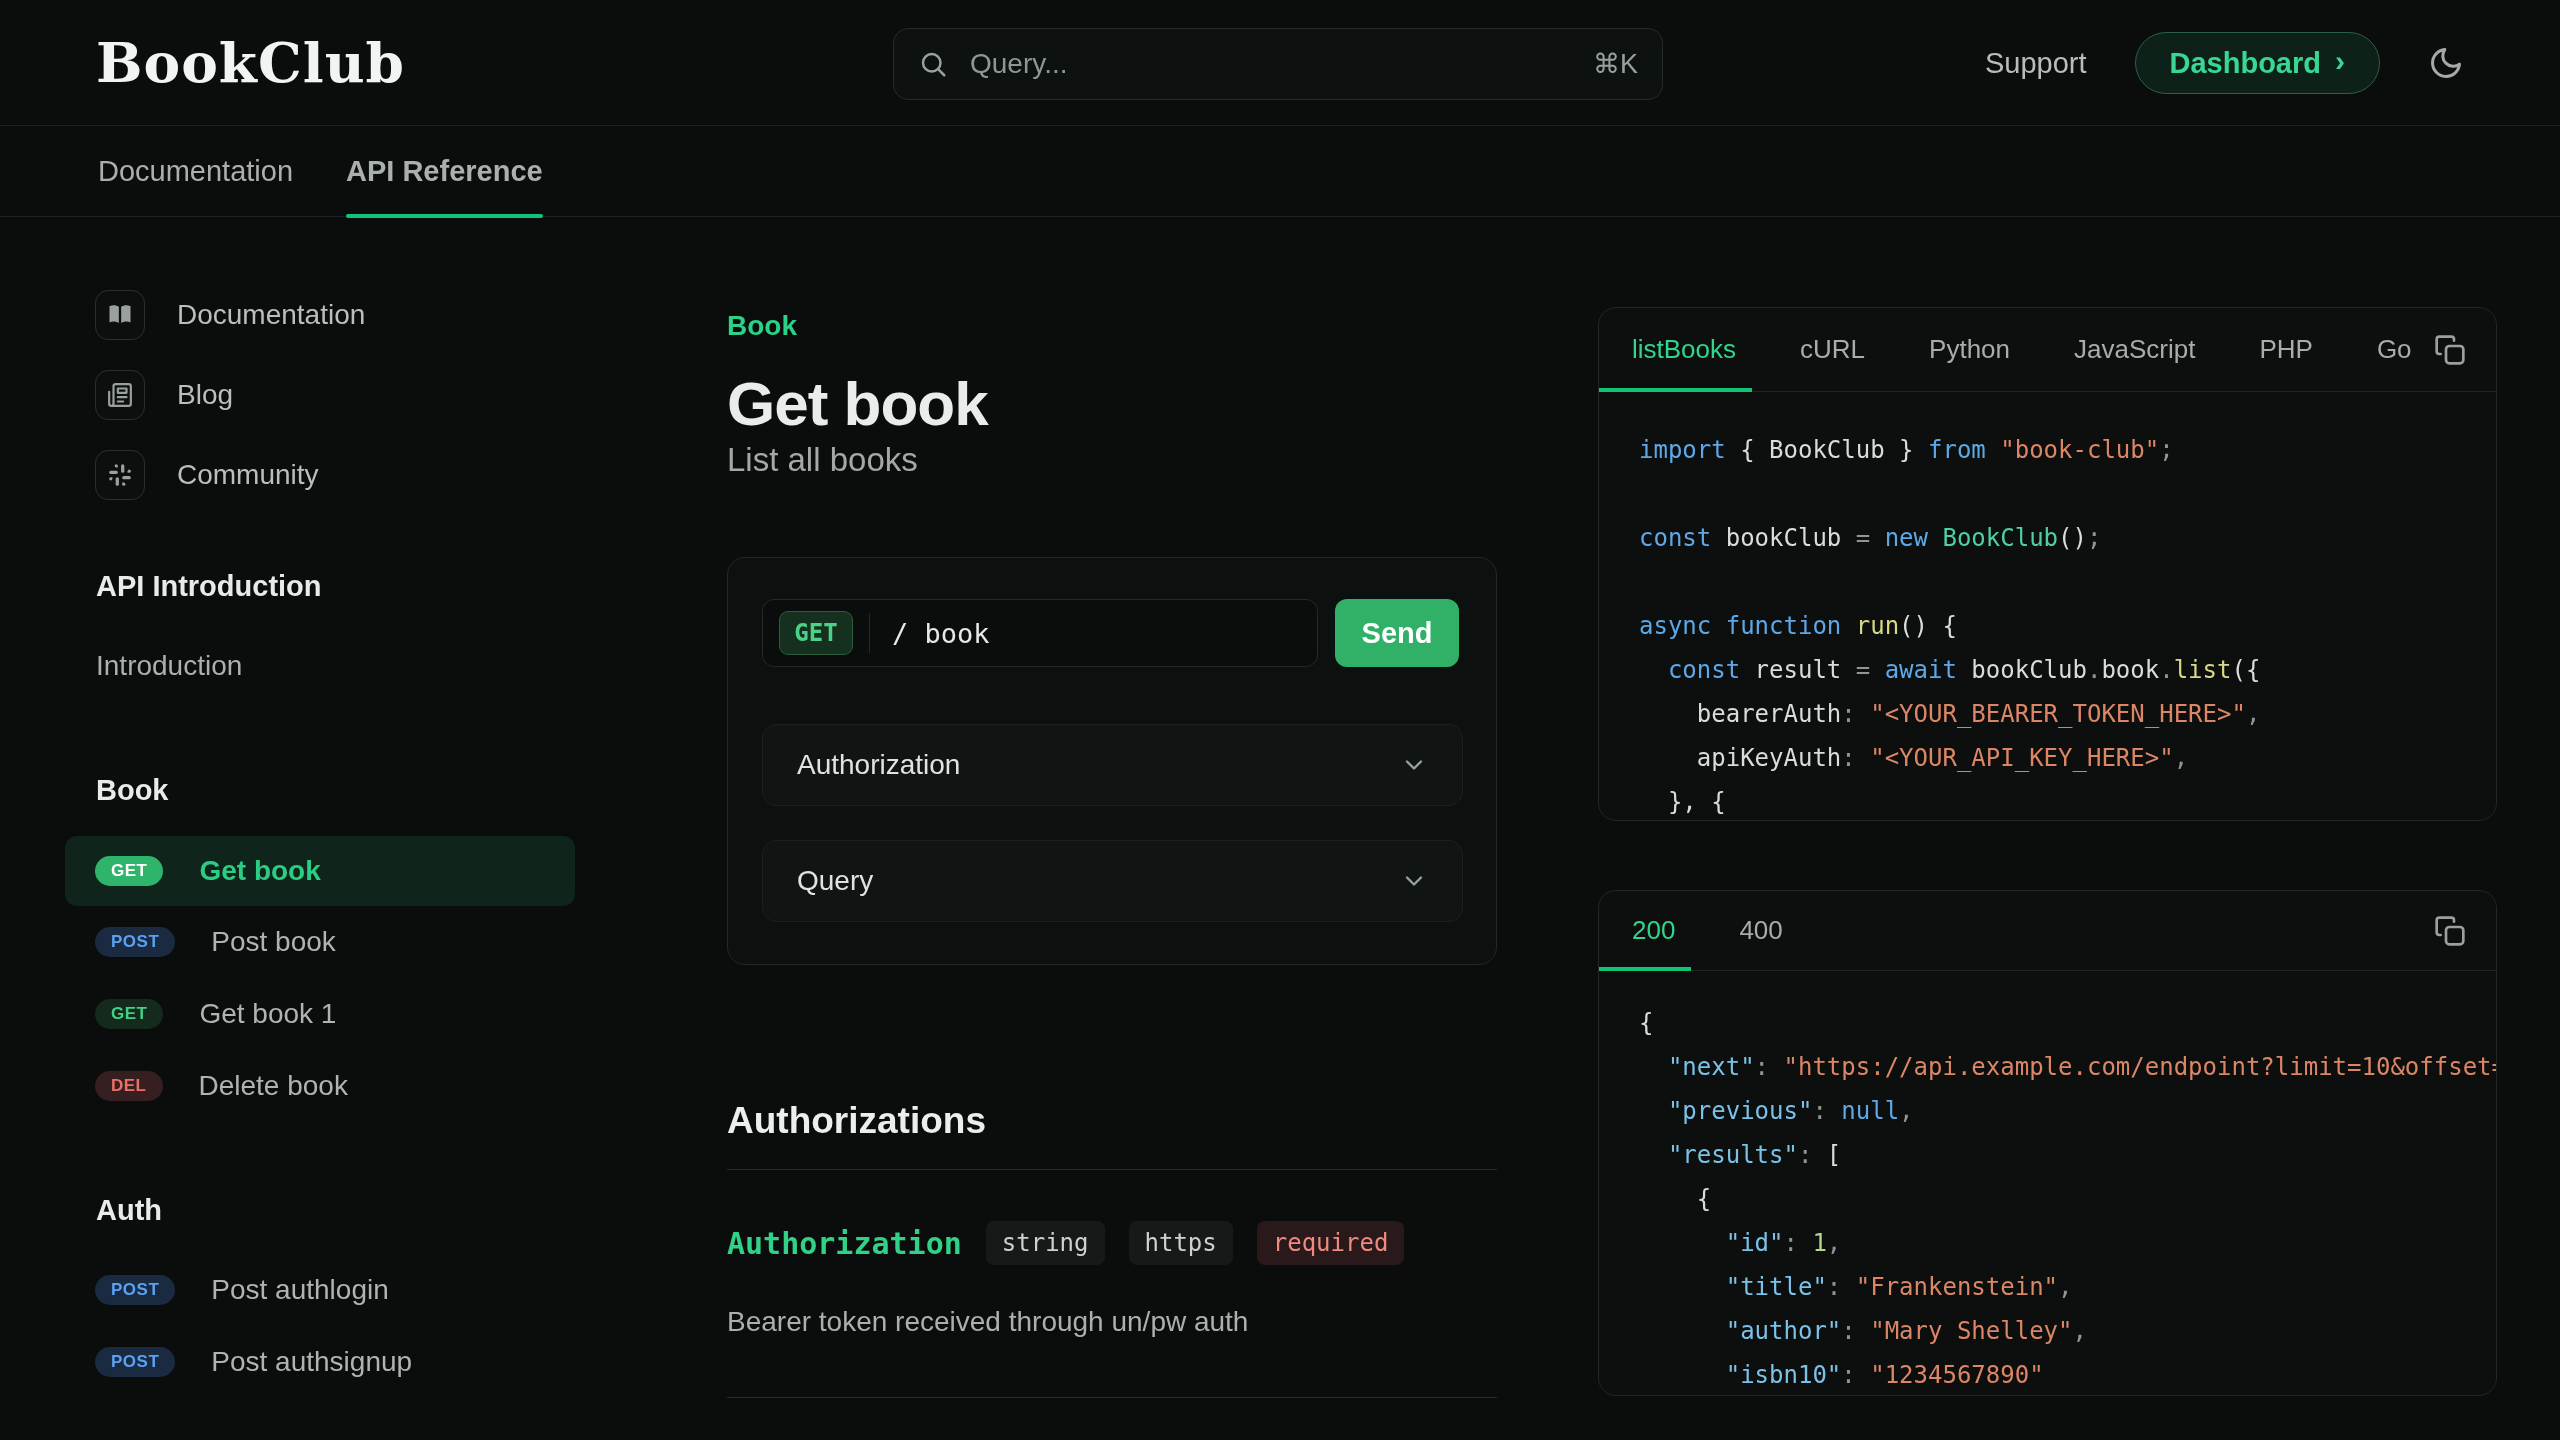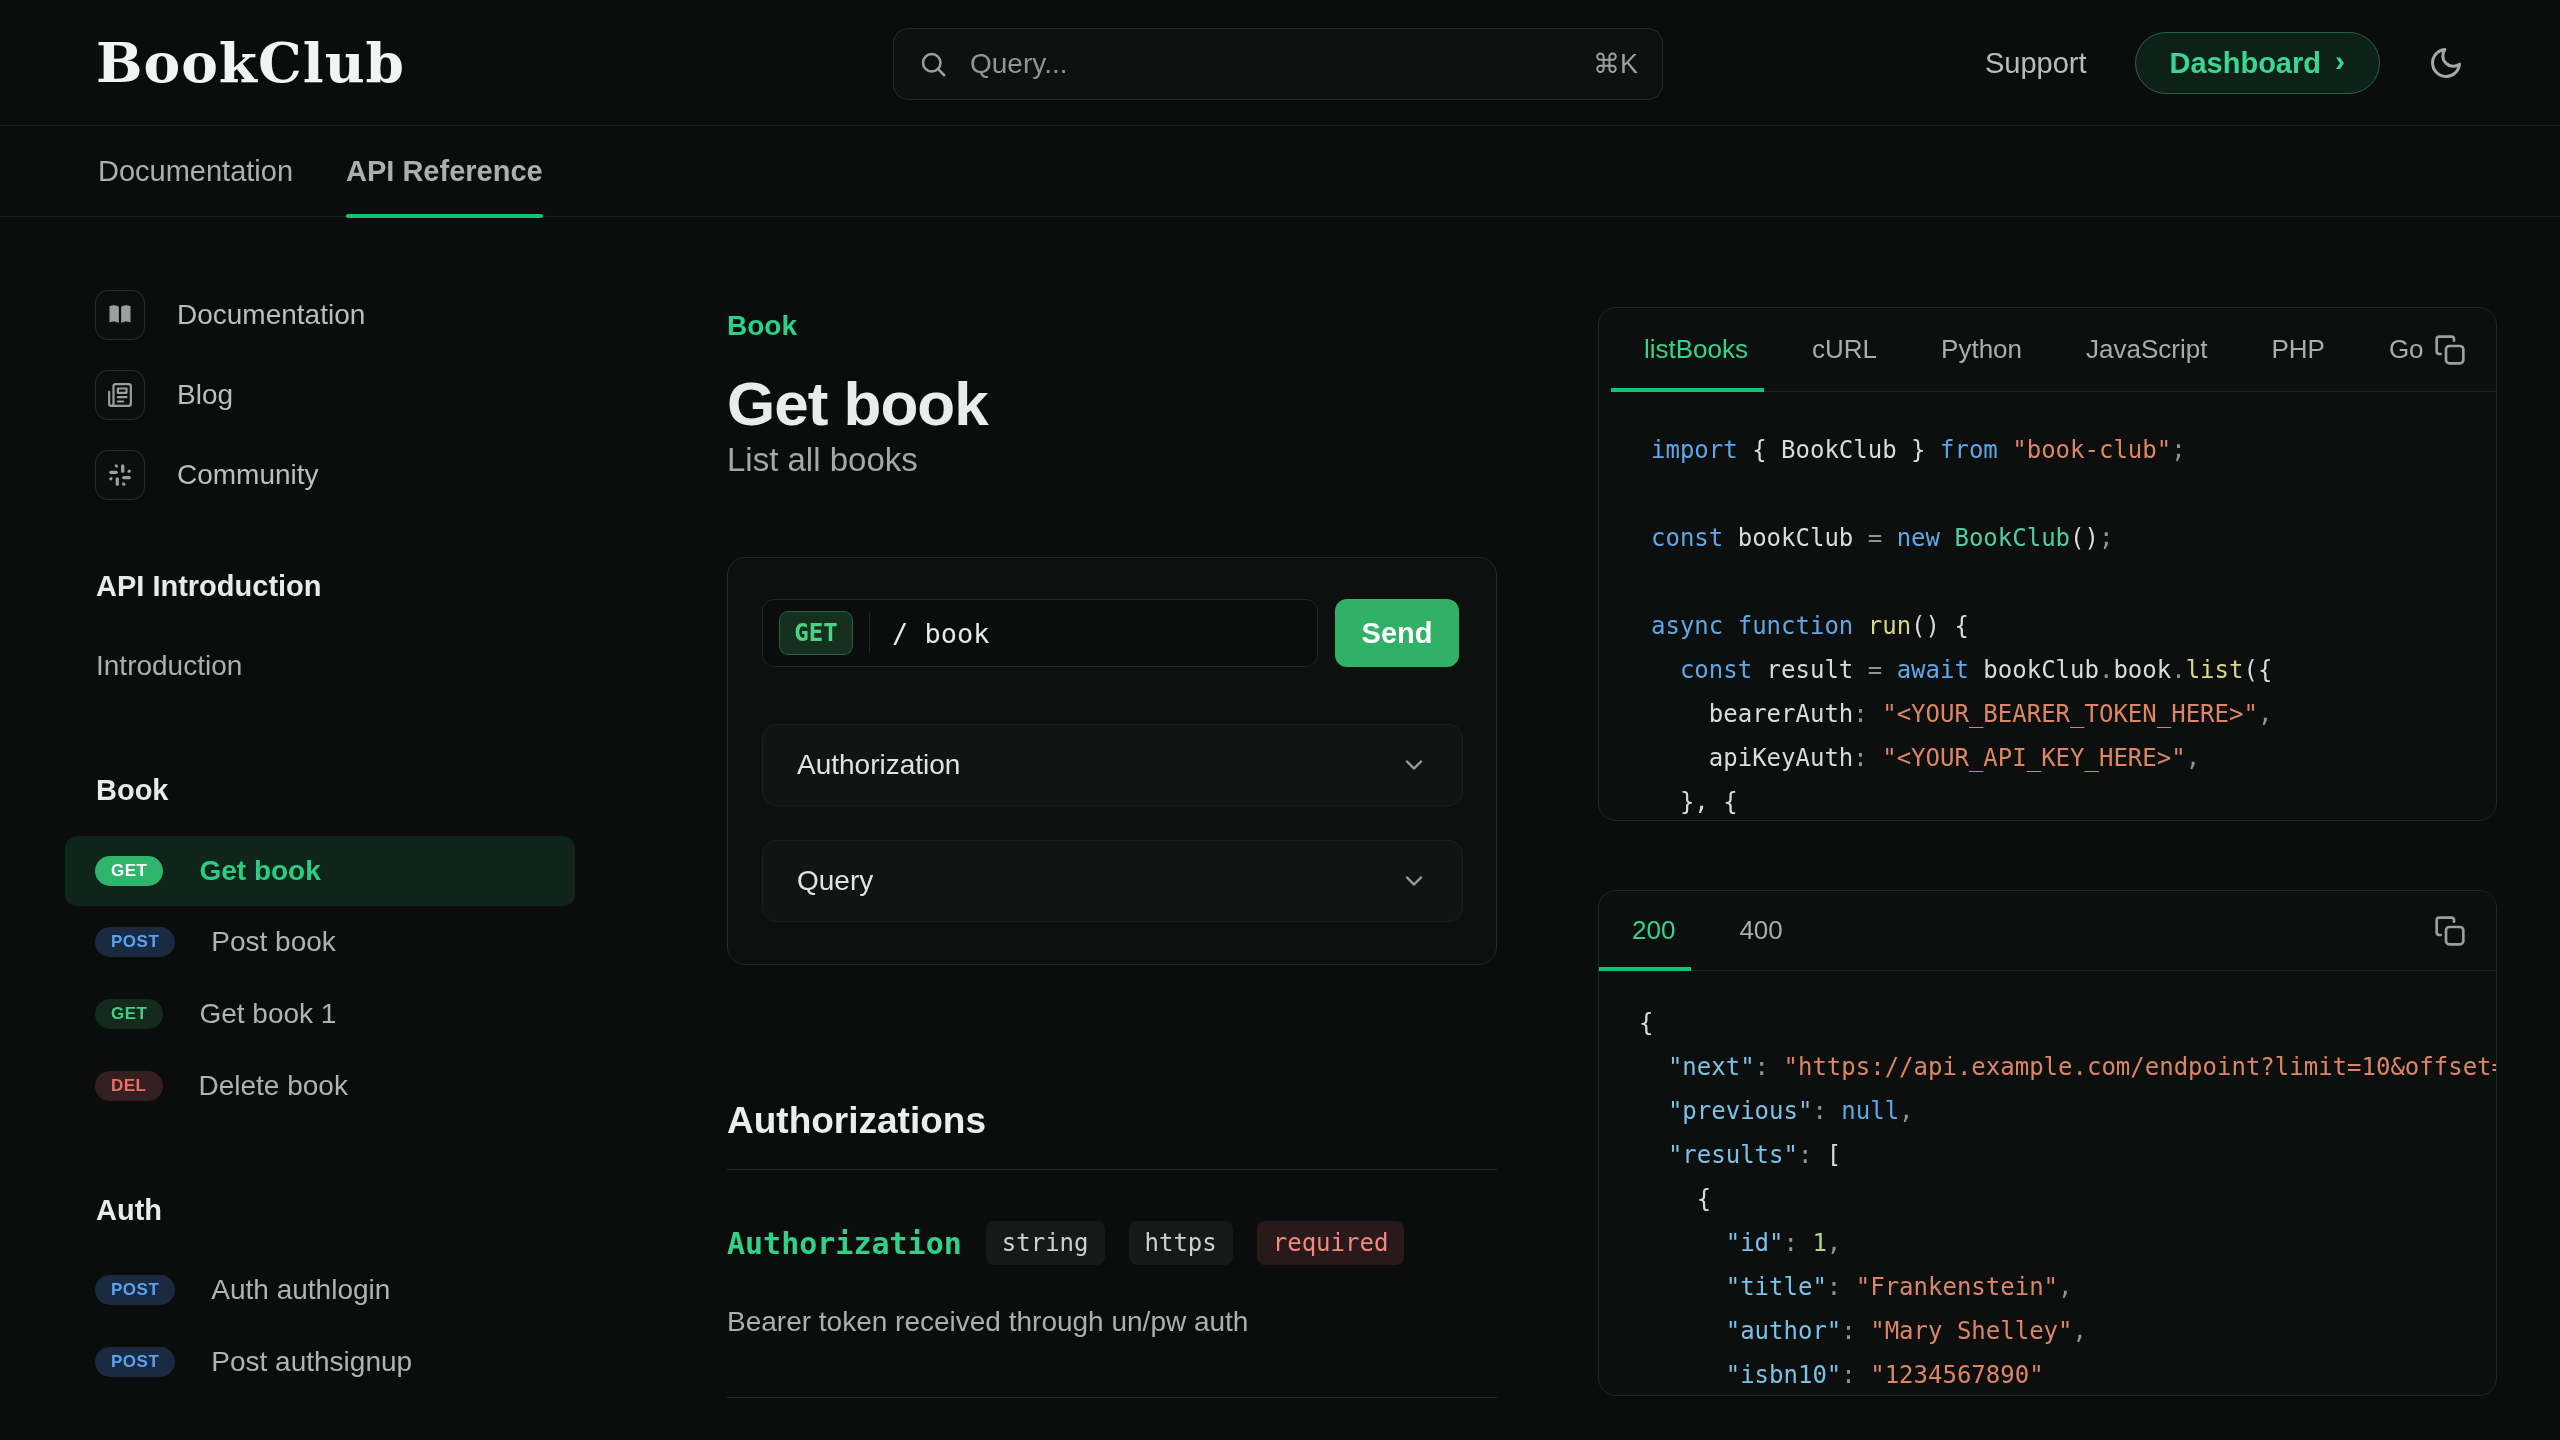--- a/index.html
+++ b/index.html
@@ -68,21 +68,21 @@
   .authz-h { position:absolute; top:1100px; font-size:37px; font-weight:700; color:#eceeed; }
   .divider { position:absolute; left:0; width:770px; height:1px; background:#262c29; }
   .div1 { top:1169px; } .div2 { top:1397px; }
   .param-row { position:absolute; top:1218px; height:50px; display:flex; align-items:center; gap:24px; }
   .param-name { font-family:"DejaVu Sans Mono", monospace; font-weight:700; font-size:30px; color:#2fd287; }
   .badge { height:44px; padding:0 16px; border-radius:8px; background:#161918; display:flex; align-items:center; font-family:"DejaVu Sans Mono", monospace; font-size:24px; color:#cdd2cf; }
   .badge-required { background:#2a191b; color:#f08a7f; }
   .param-desc { position:absolute; top:1306px; font-size:28px; color:#a9b0ad; }
   
   .panel { position:absolute; left:1598px; width:899px; background:#0c0f0e; border:1px solid #212725; border-radius:18px; overflow:hidden; }
-  .code-panel { top:307px; height:514px;padding-left:12px; }
+  .code-panel { top:307px; height:514px; }
   .resp-panel { top:890px; height:506px; }
   .ptabs { position:relative; display:flex; align-items:center; gap:64px; padding-left:33px; border-bottom:1px solid #1e2422; }
   .code-panel .ptabs { height:84px; } .resp-panel .ptabs { height:80px; }
   .ptab { position:relative; height:100%; display:flex; align-items:center; font-size:26px; color:#a6adaa; cursor:pointer; }
   .ptab.active { color:#31d58c; }
   .ptab.active::after { content:""; position:absolute; left:-33px; right:-16px; bottom:-1px; height:4px; background:#0fc474; }
   .copy-btn { position:absolute; right:30px; top:50%; transform:translateY(-50%); background:none; border:none; color:#9aa19d; cursor:pointer; display:flex; }
   .codearea { padding:36px 0 0 40px; font-family:"DejaVu Sans Mono", monospace; font-size:24px; line-height:44px; white-space:pre; overflow:hidden; }
   .resp-panel .codearea { padding-top:30px; }
   .code-line { height:44px; }
@@ -178,21 +178,21 @@
     <span class="lbl">Get book 1</span>
   </div>
   <div class="m-row r3">
     <span class="pill pill-del">DEL</span>
     <span class="lbl">Delete book</span>
   </div>
 
   <div class="side-h h-auth">Auth</div>
   <div class="m-row r4">
     <span class="pill pill-post">POST</span>
-    <span class="lbl">Auth authlogin</span>
+    <span class="lbl">Post authlogin</span>
   </div>
   <div class="m-row r5">
     <span class="pill pill-post">POST</span>
     <span class="lbl">Post authsignup</span>
   </div>
 </aside>
 
 <main class="main">
   <div class="cat">Book</div>
   <h1 class="pg-title">Get book</h1>

